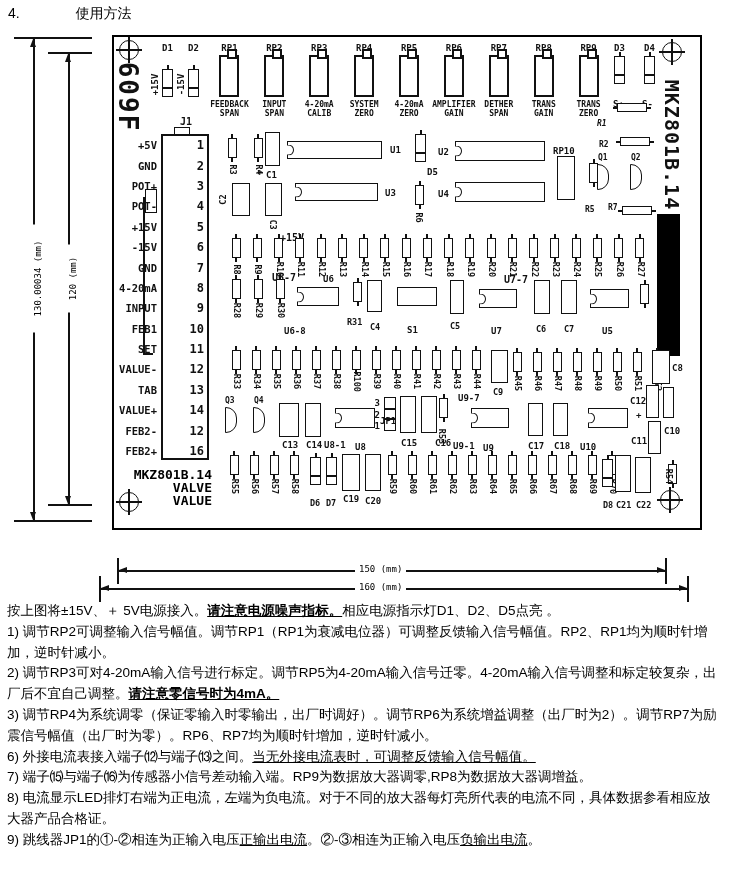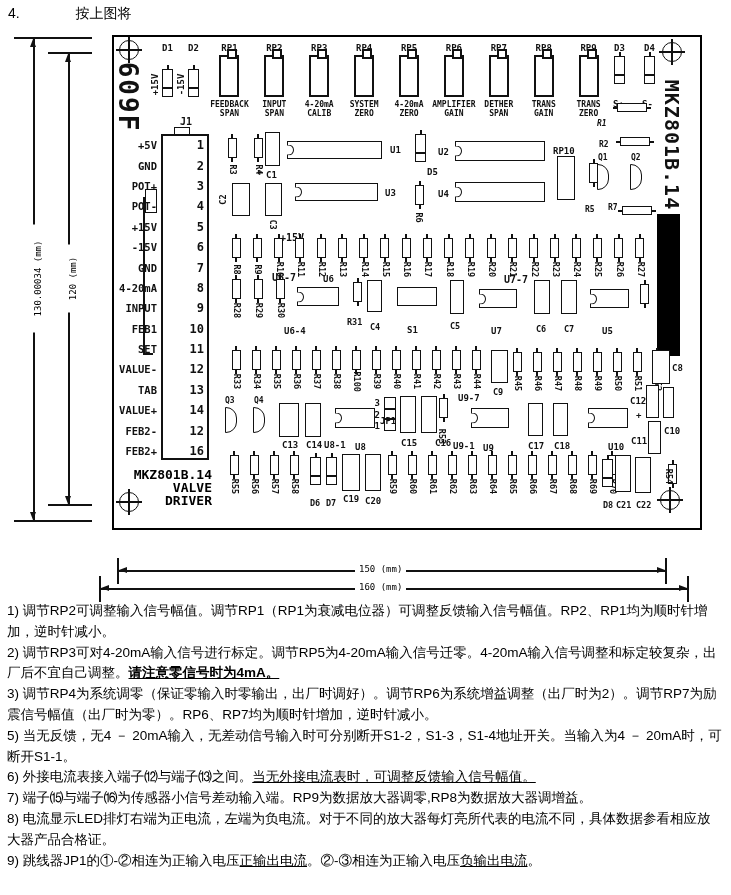--- a/index.html
+++ b/index.html
@@ -68,21 +68,21 @@
   .hdr{position:absolute;left:8px;top:5px;font-size:14px;}
   .hdr .t{margin-left:52px;}
 </style>
 </head>
 <body>
 
 <div class="page">
 
   <div class="hdr">
     <span>4.</span>
-    <span class="t">按上图将</span>
+    <span class="t">使用方法</span>
   </div>
 
   <div class="ln" style="left:14px;top:37px;width:78px;height:2px;"></div>
   <div class="ln" style="left:14px;top:520px;width:78px;height:2px;"></div>
   <div class="ln" style="left:33px;top:39px;width:1.5px;height:481px;"></div>
   <div class="tri tri-up" style="left:30px;top:39px;"></div>
   <div class="tri tri-down" style="left:30px;top:512px;"></div>
   <div class="ln" style="left:48px;top:52px;width:44px;height:2px;"></div>
   <div class="ln" style="left:48px;top:504px;width:44px;height:2px;"></div>
   <div class="ln" style="left:68px;top:54px;width:1.5px;height:450px;"></div>
@@ -397,21 +397,21 @@
         <div class="ritem">
         <span class="res"></span>
         <span class="rl m">R29</span>
       </div>
         <div class="ritem">
         <span class="res"></span>
         <span class="rl m">R30</span>
       </div>
       </div>
     <div class="ic" style="left:183px;top:250px;width:42px;height:19px;"></div>
-    <span class="m f9 abs" style="left:170px;top:289px;">U6-4</span>
+    <span class="m f9 abs" style="left:170px;top:289px;">U6-8</span>
     <div class="sres" style="left:239px;top:245px;"></div>
     <span class="m f85 abs" style="left:233px;top:280px;">R31</span>
     <div class="cap" style="left:253px;top:243px;width:15px;height:32px;"></div>
     <span class="m f85 abs" style="left:256px;top:285px;">C4</span>
     <div class="rect" style="left:283px;top:250px;width:40px;height:19px;"></div>
     <span class="m f9 abs" style="left:293px;top:288px;">S1</span>
     <span class="m f10 abs" style="left:390px;top:237px;">U7-7</span>
     <div class="cap" style="left:336px;top:243px;width:14px;height:34px;"></div>
     <span class="m f85 abs" style="left:336px;top:284px;">C5</span>
     <div class="ic" style="left:365px;top:252px;width:38px;height:19px;"></div>
@@ -545,33 +545,33 @@
     <div class="sres" style="left:325px;top:361px;"></div>
     <div class="vtext r90 m f85" style="left:318px;top:394px;width:20px;height:11px;">R53</div>
     <div class="ic" style="left:357px;top:371px;width:38px;height:20px;"></div>
     <span class="m f9 abs" style="left:339px;top:404px;">U9-1</span>
     <span class="m f9 abs" style="left:369px;top:406px;">U9</span>
     <div class="cap" style="left:414px;top:366px;width:15px;height:33px;"></div>
     <span class="m f9 abs" style="left:414px;top:404px;">C17</span>
     <div class="cap" style="left:439px;top:366px;width:15px;height:33px;"></div>
     <span class="m f9 abs" style="left:440px;top:404px;">C18</span>
     <div class="ic" style="left:474px;top:371px;width:40px;height:20px;"></div>
-    <span class="m f9 abs" style="left:494px;top:405px;">U10</span>
+    <span class="m f9 abs" style="left:466px;top:405px;">U10</span>
     <span class="m f9 abs" style="left:516px;top:359px;">C12</span>
     <div class="cap" style="left:532px;top:348px;width:13px;height:33px;"></div>
     <div class="cap" style="left:549px;top:350px;width:11px;height:31px;"></div>
     <span class="m f9 abs" style="left:522px;top:373px;">+</span>
     <span class="m f9 abs" style="left:550px;top:389px;">C10</span>
     <div class="cap" style="left:534px;top:384px;width:13px;height:33px;"></div>
     <span class="m f9 abs" style="left:517px;top:399px;">C11</span>
 
     <div class="titleblk" style="left:4px;top:431px;width:94px;">
       <div>MKZ801B.14</div>
       <div>VALVE</div>
-      <div>DRIVER</div>
+      <div>VALUE</div>
     </div>
     <div class="resrow" style="left:110px;top:418px;width:80px;">
         <div class="ritem">
         <span class="res"></span>
         <span class="rl m">R55</span>
       </div>
         <div class="ritem">
         <span class="res"></span>
         <span class="rl m">R56</span>
       </div>
@@ -646,23 +646,23 @@
     <span class="m f85 abs" style="left:489px;top:463px;">D8</span>
     <div class="cap" style="left:501px;top:418px;width:16px;height:37px;"></div>
     <span class="m f85 abs" style="left:502px;top:463px;">C21</span>
     <div class="cap" style="left:521px;top:420px;width:16px;height:36px;"></div>
     <span class="m f85 abs" style="left:522px;top:463px;">C22</span>
     <div class="sres" style="left:554px;top:427px;"></div>
     <div class="vtext r90 m f85" style="left:545px;top:434px;width:20px;height:11px;">R54</div>
   </div>
 
   <div class="textblock">
+    <p><span>按上图将±15V、＋ 5V电源接入。</span><span class="bu">请注意电源噪声指标。</span><span>相应电源指示灯D1、D2、D5点亮 。</span></p>
     <p>1) 调节RP2可调整输入信号幅值。调节RP1（RP1为衰减电位器）可调整反馈输入信号幅值。RP2、RP1均为顺时针增加，逆时针减小。</p>
     <p><span>2) 调节RP3可对4-20mA输入信号进行标定。调节RP5为4-20mA输入信号迁零。4-20mA输入信号调整和标定较复杂，出厂后不宜自己调整。</span><span class="bu">请注意零信号时为4mA。</span></p>
     <p>3) 调节RP4为系统调零（保证零输入时零输出，出厂时调好）。调节RP6为系统增益调整（出厂时为2）。调节RP7为励震信号幅值（出厂时为零）。RP6、RP7均为顺时针增加，逆时针减小。</p>
-    <p>5) 当无反馈，无4 － 20mA输入，无差动信号输入时可分别断开S1-2，S1-3，S1-4地址开关。当输入为4 － 20mA时，可断开S1-1。</p>
     <p><span>6) 外接电流表接入端子⑿与端子⒀之间。</span><span class="un">当无外接电流表时，可调整反馈输入信号幅值。</span></p>
     <p>7) 端子⒂与端子⒃为传感器小信号差动输入端。RP9为数据放大器调零,RP8为数据放大器调增益。</p>
     <p>8) 电流显示LED排灯右端为正电流，左端为负电流。对于不同的放大器每灯亮所代表的电流不同，具体数据参看相应放大器产品合格证。</p>
     <p><span>9) 跳线器JP1的①-②相连为正输入电压</span><span class="un">正输出电流</span><span>。②-③相连为正输入电压</span><span class="un">负输出电流</span><span>。</span></p>
   </div>
 
 </div>
 
 </body></html>

